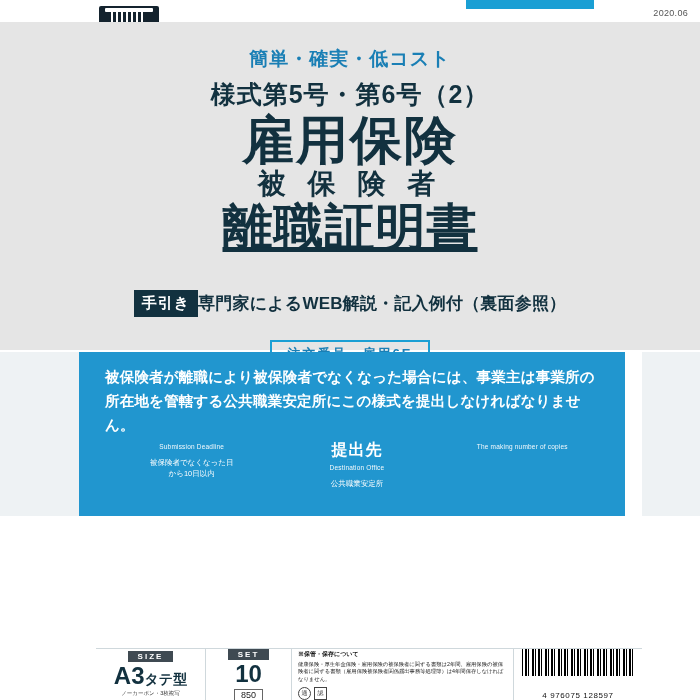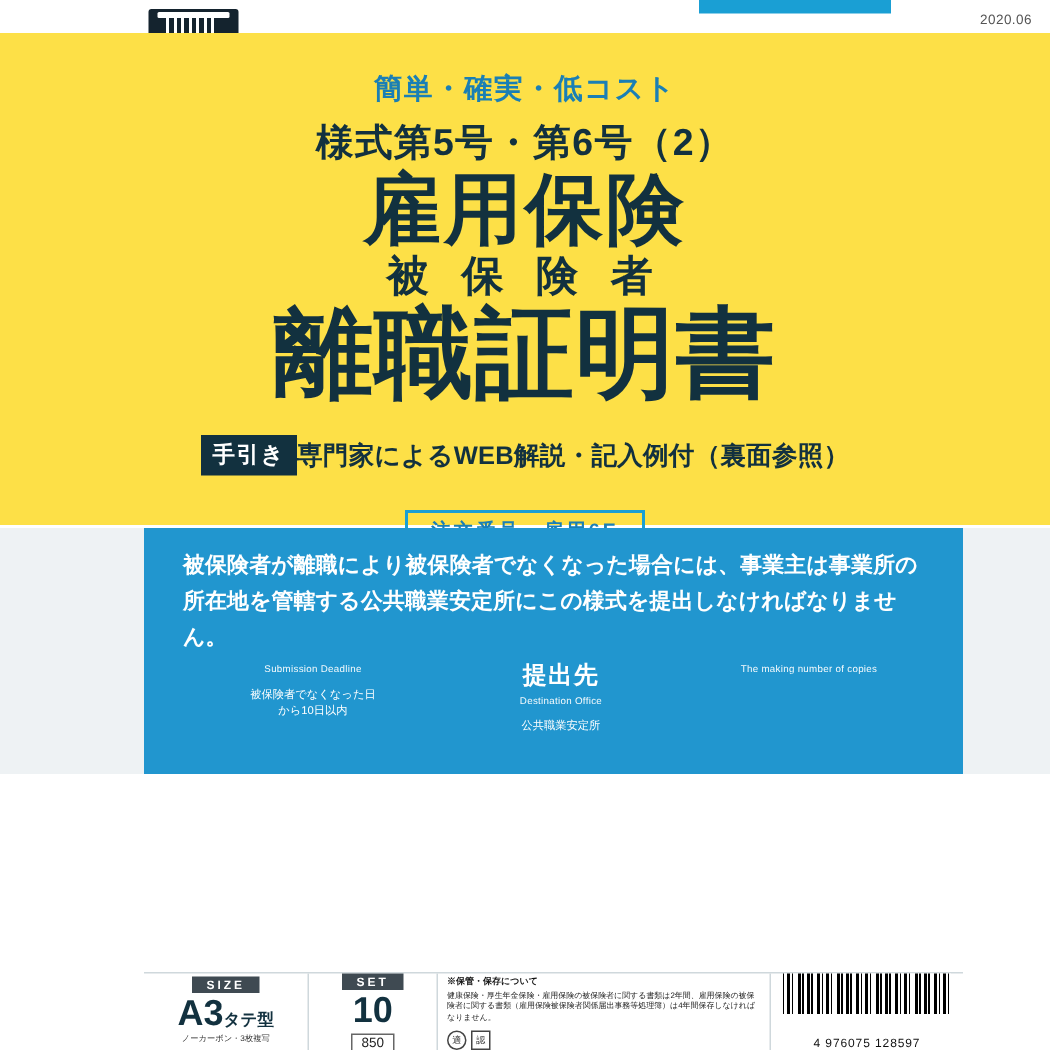--- a/index.html
+++ b/index.html
@@ -52,21 +52,21 @@
     position: absolute; left: 6px; top: 2px; width: 48px; height: 4px;
     background: #ffffff; border-radius: 1px;
   }
   .logo-text {
     margin-top: 2px; font-size: 11px; font-weight: bold; color: #14232e;
     letter-spacing: -0.5px;
   }
   
   .upper {
     position: absolute; left: 0; top: 22px; width: 700px; height: 328px;
-    background: #fde047;
+    background: #e5e5e5;
   }
   .sidebar-left {
     position: absolute; left: 0; top: 22px; width: 96px; height: 328px;
     background: #eef2f4;
   }
   .sidebar-right {
     position: absolute; right: 0; top: 22px; width: 58px; height: 328px;
     background: #eef2f4;
   }
   .catch {
@@ -89,22 +89,22 @@
   }
   .title-2 {
     position: absolute; left: 0; right: 0; top: 148px;
     text-align: center;
     font-size: 28px; font-weight: bold; color: #12313f;
     letter-spacing: 7px; line-height: 1;
   }
   .title-3 {
     position: absolute; left: 0; right: 0; top: 180px;
     text-align: center;
-    font-size: 66px; font-weight: bold; color: #12313f;
-    letter-spacing: 1px; line-height: 1;
+    font-size: 50px; font-weight: bold; color: #12313f;
+    letter-spacing: 1px; line-height: 1; text-decoration: underline;
   }
   .guide-row {
     position: absolute; left: 0; right: 0; top: 268px;
     display: flex; align-items: center; justify-content: center; 
   }
   .guide-badge {
     background: #12313f; color: #ffffff;
     font-size: 15px; font-weight: bold;
     padding: 4px 8px; letter-spacing: 1px;
   }
@@ -115,21 +115,21 @@
     position: absolute; left: 0; right: 0; top: 318px;
     display: flex; align-items: center; justify-content: center;
   }
   .order-box {
     border: 2px solid #1a9fd4; color: #1a7fb5;
     font-size: 13px; font-weight: bold;
     padding: 3px 16px; letter-spacing: 2px;
   }
   
   .blue-band {
-    position: absolute; left: 96px; top: 352px; width: 546px; height: 164px;
+    position: absolute; left: 79px; top: 352px; width: 546px; height: 164px;
     background: #2196cf;
     color: #ffffff;
   }
   .blue-band .lead {
     position: absolute; left: 26px; top: 14px; right: 20px;
     font-size: 14.5px; font-weight: bold; line-height: 1.65;
     letter-spacing: .2px;
   }
   .cols {
     position: absolute; left: 30px; right: 20px; top: 88px;
@@ -180,21 +180,21 @@
     padding: 0 6px;
   }
   .spec-label {
     background: #3f4a52; color: #fff; font-size: 8px; font-weight: bold;
     padding: 1px 10px; letter-spacing: 2px;
   }
   .spec-big {
     font-size: 24px; font-weight: bold; color: #12313f; line-height: 1;
     margin-top: 2px;
   }
-  .spec-big small { font-size: 11px; font-weight: bold; text-align: center; }
+  .spec-big small { font-size: 14px; font-weight: bold; text-align: center; }
   .spec-note {
     font-size: 5.5px; color: #333; margin-top: 2px; text-align: center;
     line-height: 1.3;
   }
   .spec-850 {
     border: 1px solid #666; font-size: 9px; padding: 0 6px; margin-top: 3px;
     color: #222;
   }
   .spec-text-cell {
     flex: 1; display: flex; flex-direction: column; justify-content: center;

